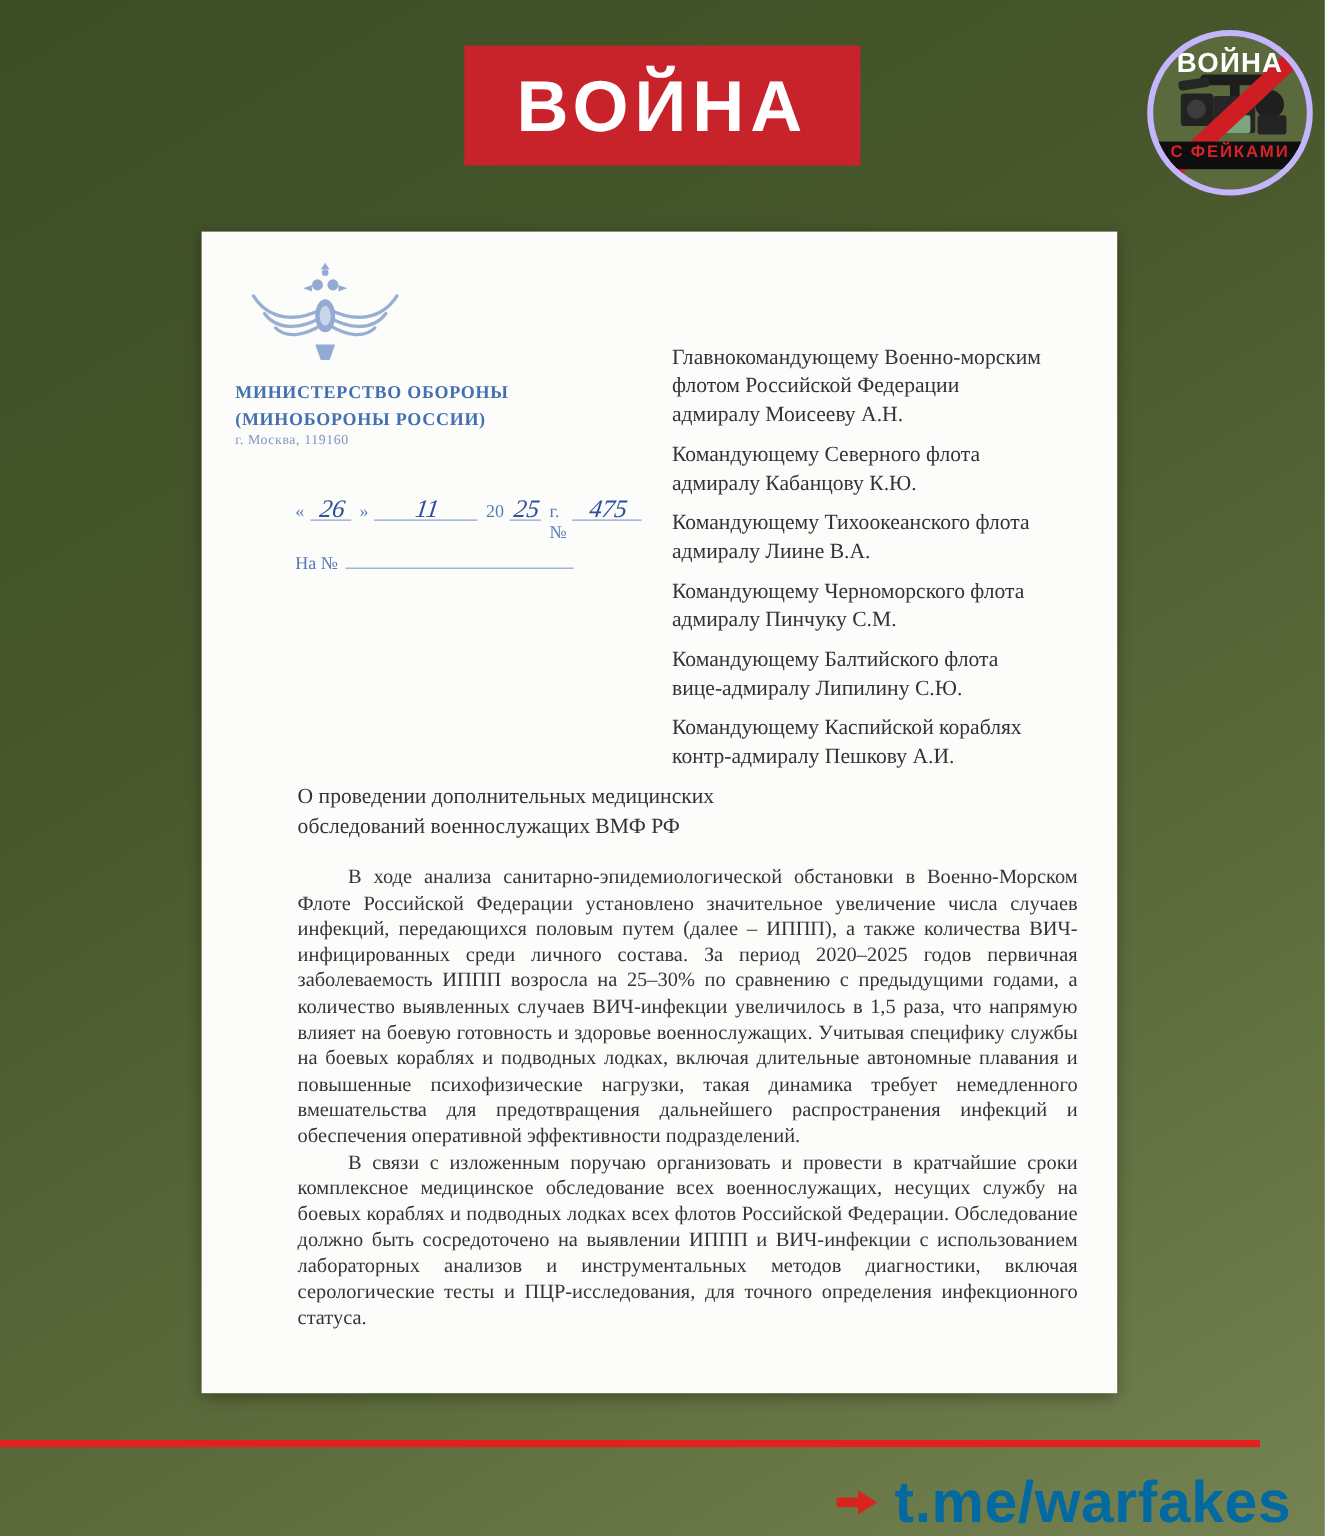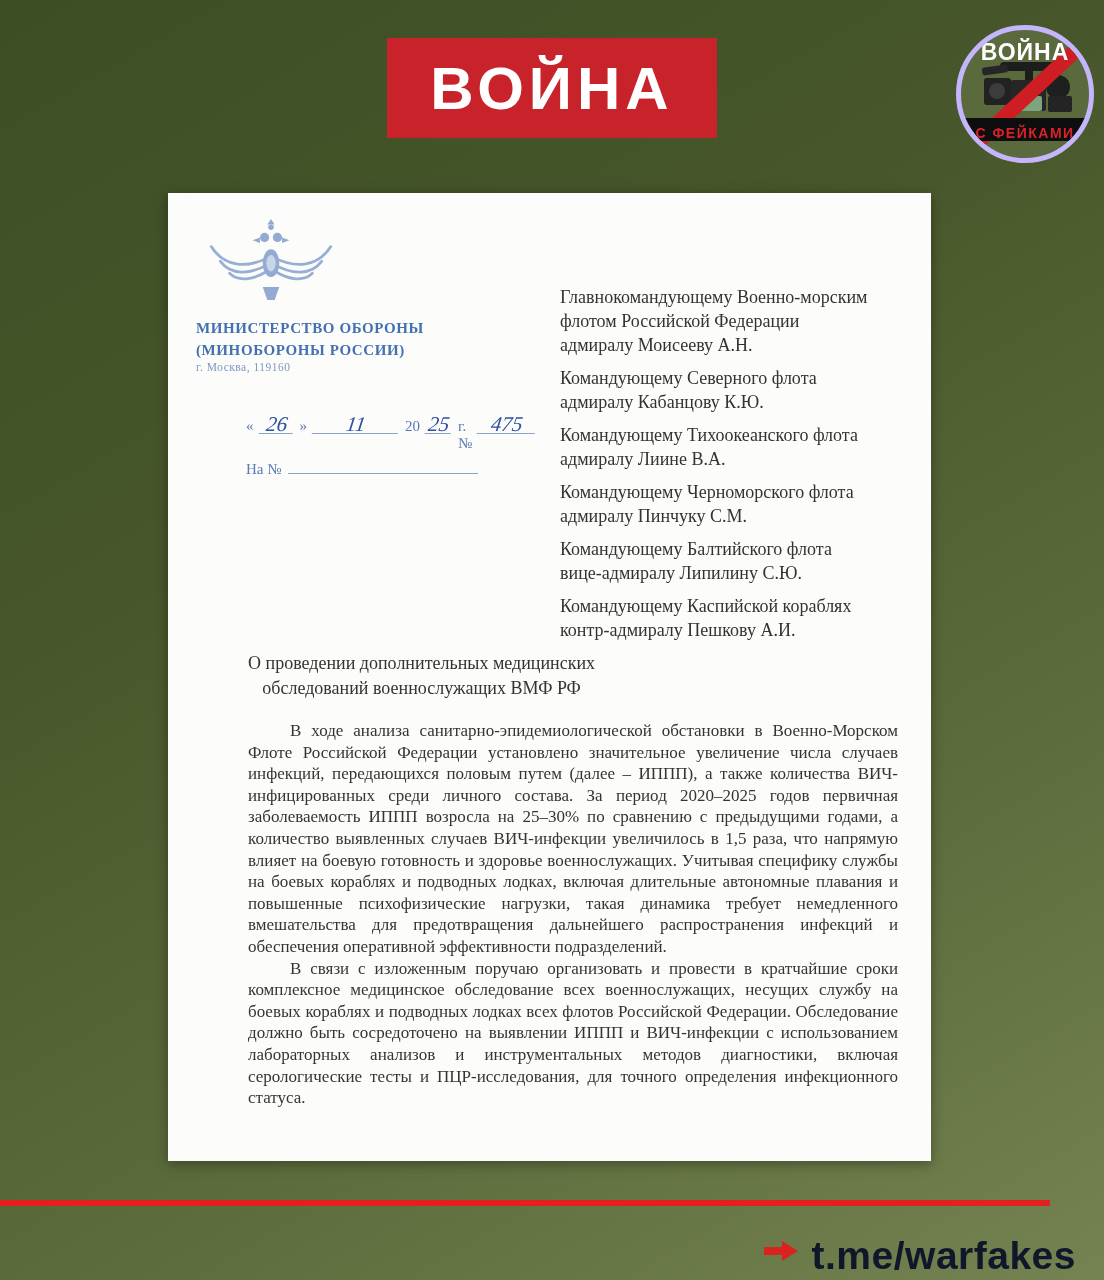--- a/index.html
+++ b/index.html
@@ -22,21 +22,21 @@
   .logo .stripe{
     position:absolute;width:200px;height:15px;background:#ce1d23;
     transform:rotate(-43deg);top:60px;left:-36px;
   }
   .logo .voina{
     position:absolute;top:9px;left:0;width:100%;text-align:center;
     color:#ffffff;font-weight:bold;font-size:23px;letter-spacing:1px;
   }
   .logo .band{
     position:absolute;left:0;right:0;top:88px;height:23px;background:#0e0e0e;
-    display:flex;align-items:flex-end;justify-content:center;
+    display:flex;align-items:flex-start;justify-content:center;
   }
   .logo .band span{color:#d8232a;font-weight:bold;font-size:14px;letter-spacing:1.5px;}
   .logo svg.camera{position:absolute;top:30px;left:15px;}
   
   .page{
     position:absolute;left:168px;top:193px;width:763px;height:968px;
     background:#fcfcfa;box-shadow:0 3px 12px rgba(0,0,0,.35);
     font-family:"Liberation Serif",serif;color:#333333;
   }
   .letterhead{position:absolute;left:28px;top:26px;width:350px;text-align:left;}
@@ -52,30 +52,30 @@
     display:inline-block;transform:skewX(-8deg);
   }
   .u{border-bottom:1px solid #8ba3c8;text-align:center;}
   .na-line{
     position:absolute;left:78px;top:266px;color:#587bb4;font-size:15px;
     display:flex;align-items:baseline;gap:6px;
   }
   .na-blank{display:inline-block;width:190px;border-bottom:1px solid #8ba3c8;height:14px;}
   .addressees{position:absolute;left:392px;top:92px;width:356px;font-size:18px;}
   .addressee{white-space:pre-line;line-height:24px;margin-bottom:9px;}
-  .subject{position:absolute;left:80px;top:458px;font-size:18px;line-height:25px;white-space:pre-line;text-align:center;}
+  .subject{position:absolute;left:80px;top:458px;font-size:18px;line-height:25px;white-space:pre-line;}
   .body-text{
     position:absolute;left:80px;top:527px;width:650px;
     font-size:17px;line-height:21.6px;text-align:justify;color:#343434;
   }
   .body-text p{margin:0;text-indent:42px;}
   
   .footer-line{position:absolute;left:0;top:1200px;width:1050px;height:6px;background:#e2211e;}
   .footer{position:absolute;right:28px;top:1224px;display:flex;align-items:center;gap:14px;}
-  .footer .link{color:#0f172a;font-size:39px;font-weight:bold;letter-spacing:.5px;margin-top:10px;}
+  .footer .link{color:#0369a1;font-size:49px;font-weight:bold;letter-spacing:.5px;}
 </style>
 </head>
 <body>
 
 <div class="fake-banner">
   <span>ВОЙНА</span>
 </div>
 
 <div class="logo">
   <svg class="camera" width="106" height="62" viewBox="0 0 106 62">

